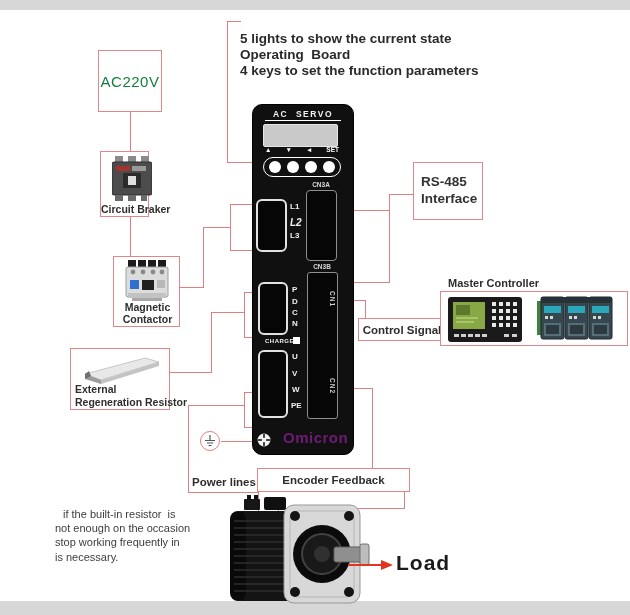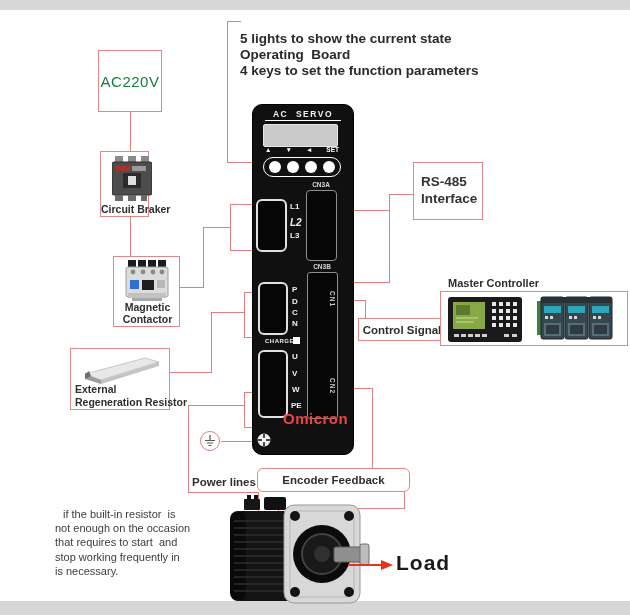--- a/index.html
+++ b/index.html
@@ -19,22 +19,22 @@
   .conn{border:1px solid #8f8f8f;border-radius:4px;}
   .wt{position:absolute;color:#f0f0f0;font-weight:bold;white-space:pre;}
   .vert{writing-mode:vertical-rl;letter-spacing:1px;}
   .keyoval{position:absolute;left:263px;top:157px;width:78px;height:20px;border:1px solid #fff;
            border-radius:11px;box-sizing:border-box;}
   .keybtn{position:absolute;top:3px;width:12px;height:12px;border-radius:50%;background:#fff;}
   .note{position:absolute;left:55px;top:507px;width:210px;font-size:11px;font-weight:normal;
         line-height:14.2px;color:#3d3d3d;}
   .note div{white-space:pre;}
   .note div:first-child{padding-left:8px;}
-  #brand{position:absolute;left:283px;top:410px;font-size:15px;font-weight:bold;
-         color:#ef4444;letter-spacing:.5px;}
+  #brand{position:absolute;left:283px;top:429px;font-size:15px;font-weight:bold;
+         color:#701a75;letter-spacing:.5px;}
   #load{position:absolute;left:396px;top:551px;font-size:21px;font-weight:bold;
         color:#1b1b1b;letter-spacing:1px;}
   svg{position:absolute;display:block;}
 </style>
 </head>
 <body>
 
 <div id="canvas">
 
   <div class="bar" style="top:0;height:10px;"></div>
@@ -261,28 +261,27 @@
   </svg>
   <div id="brand">Omicron</div>
 
   <div style="position:absolute;left:200px;top:431px;width:20px;height:20px;border:1px solid #dd8181;border-radius:50%;box-sizing:border-box;">
     <svg style="left:2px;top:2px;" width="14" height="14" viewBox="0 0 14 14">
       <path d="M7 1 L7 6 M2 6.5 L12 6.5 M3.8 9 L10.2 9 M5.5 11.5 L8.5 11.5" stroke="#555" stroke-width="1.2" fill="none"></path>
     </svg>
   </div>
 
   <div class="lbl" style="left:192px;top:476px;font-size:11.5px;">Power lines</div>
-  <div class="rbox" style="left:257px;top:468px;width:153px;height:24px;display:flex;align-items:center;justify-content:center;border-radius:6px;">
+  <div class="rbox" style="left:257px;top:468px;width:153px;height:24px;display:flex;align-items:center;justify-content:center;">
     <span class="lbl" style="position:static;font-size:11.5px;">Encoder Feedback</span>
   </div>
 
   <div class="note">
     <div>if the built-in resistor  is</div>
     <div>not enough on the occasion</div>
-    <div>that requires to start  and</div>
     <div>stop working frequently in</div>
     <div>is necessary.</div>
   </div>
 
   <svg style="left:222px;top:495px;" width="178" height="115" viewBox="0 0 178 115">
     <rect x="25" y="0" width="4" height="6" fill="#111"></rect>
       <rect x="32" y="0" width="4" height="6" fill="#111"></rect>
     <rect x="22" y="4" width="16" height="11" rx="1" fill="#161616"></rect>
     <rect x="42" y="2" width="22" height="13" rx="2" fill="#101010"></rect>
     <rect x="8" y="16" width="76" height="90" rx="12" fill="#141414"></rect>

